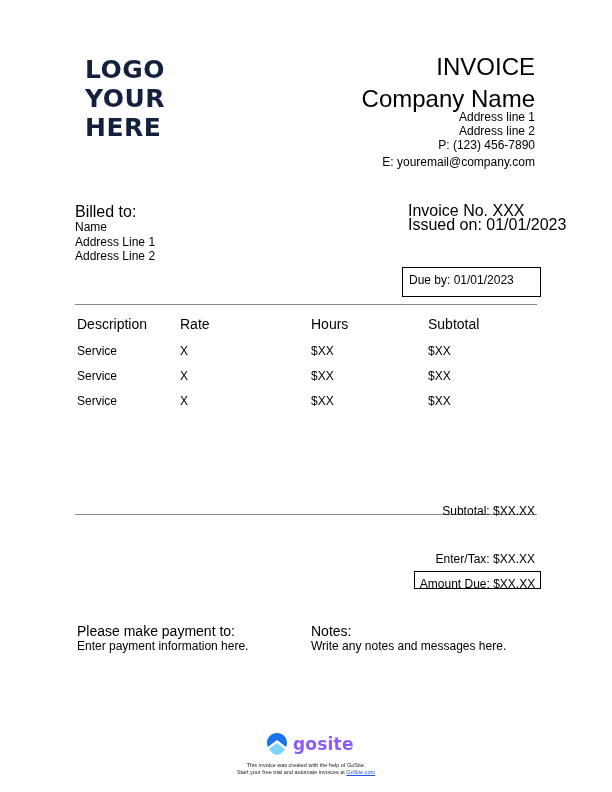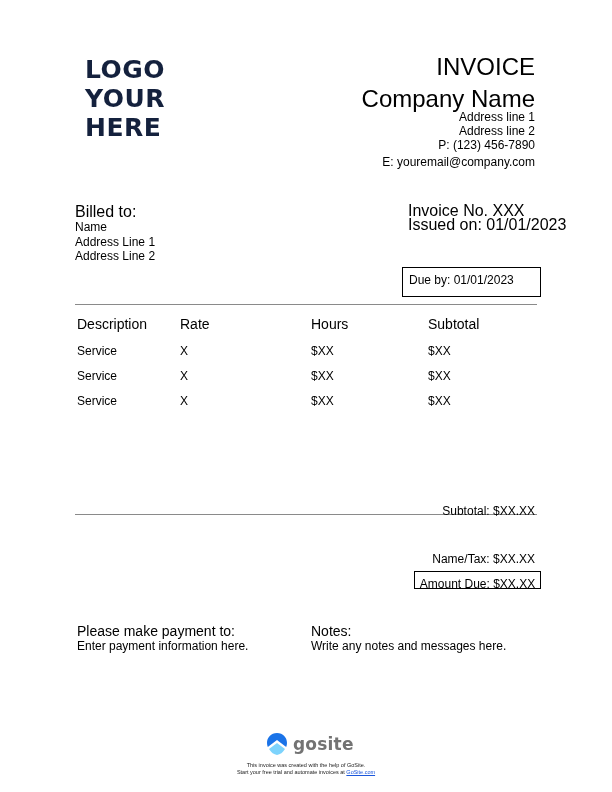--- a/index.html
+++ b/index.html
@@ -69,21 +69,21 @@
     
     .sec-label { top: 623px; font-size: 14px; line-height: 16px; }
     .sec-text { top: 639px; font-size: 12px; line-height: 14px; }
     .s1 { left: 77px; } .s2 { left: 311px; }
 
     
     .gosite { left: 266px; top: 732px; display: flex; align-items: center; }
     .gosite-mark { width: 22px; height: 24px; margin-right: 5px; }
     .gosite-word {
       font-family: "DejaVu Sans", sans-serif; font-weight: bold;
-      font-size: 17px; color: #737373; letter-spacing: 0.2px;
+      font-size: 17px; color: #8b5cf6; letter-spacing: 0.2px;
     }
     .foot { left: 0; width: 612px; text-align: center; font-size: 5.5px; line-height: 7px; color: #222; }
     .foot1 { top: 762px; }
     .foot2 { top: 769px; }
     .foot-link { color: #1a56db; text-decoration: underline; }
   </style>
 </head>
 <body>
 
 <div class="abs logo">
@@ -133,21 +133,21 @@
     <div class="abs td c1 r3">Service</div>
     <div class="abs td c2 r3">X</div>
     <div class="abs td c3 r3">$XX</div>
     <div class="abs td c4 r3">$XX</div>
   </div>
 </div>
 
 <div class="abs divider div2"></div>
 
 <div class="abs tot tot1">Subtotal: $XX.XX</div>
-<div class="abs tot tot2">Name/Tax: $XX.XX</div>
+<div class="abs tot tot2">Enter/Tax: $XX.XX</div>
 <div class="abs amount-box">Amount Due: $XX.XX</div>
 
 <div class="abs sec-label s1">Please make payment to:</div>
 <div class="abs sec-text s1">Enter payment information here.</div>
 <div class="abs sec-label s2">Notes:</div>
 <div class="abs sec-text s2">Write any notes and messages here.</div>
 
 <div class="abs gosite">
   <svg class="gosite-mark" viewBox="0 0 22 24">
     <path d="M11 1 C5 1 1 5.5 1 11 C1 12.5 1.3 13.8 1.8 15 L11 8 L20.2 15 C20.7 13.8 21 12.5 21 11 C21 5.5 17 1 11 1 Z" fill="#1a73e8"></path>

